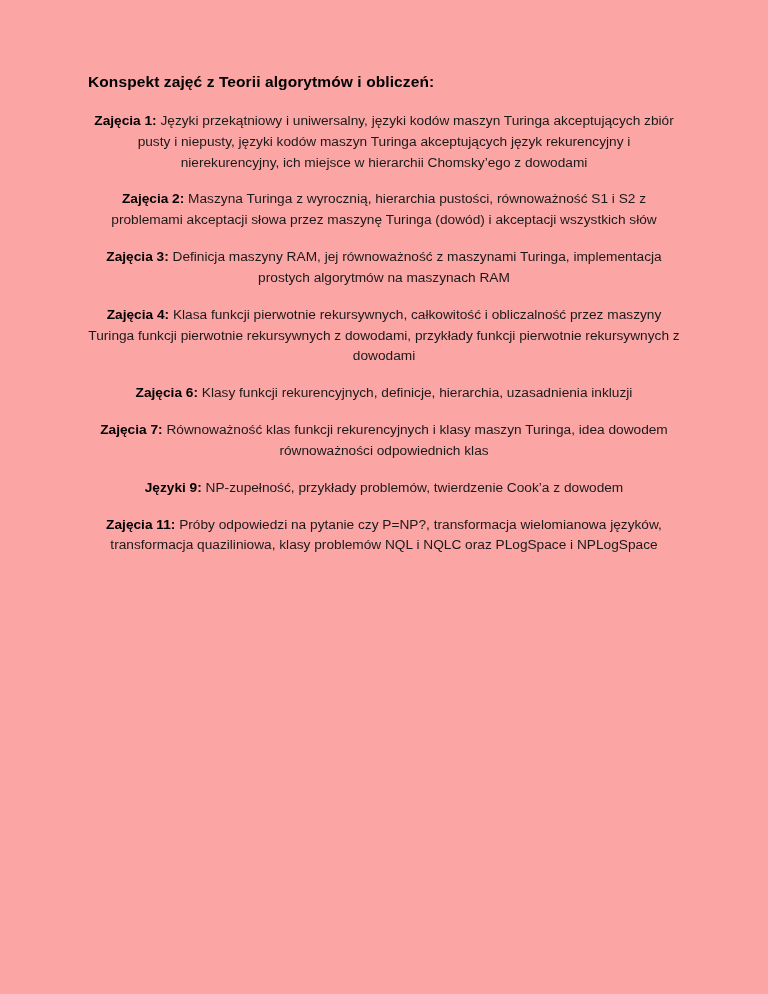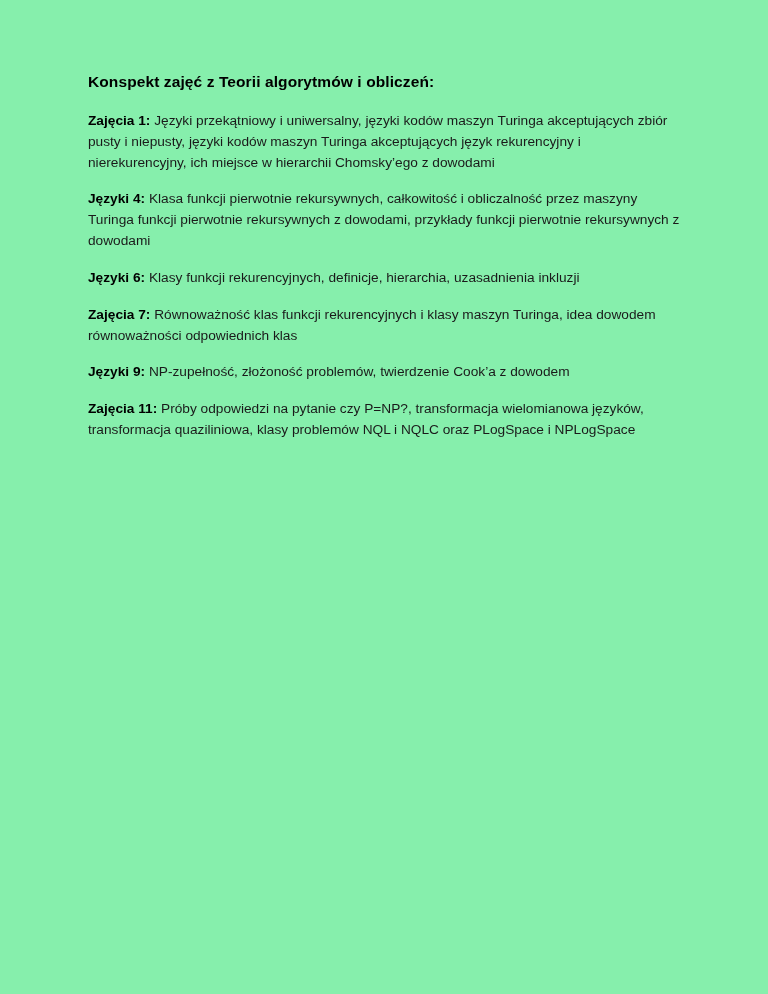--- a/index.html
+++ b/index.html
@@ -12,37 +12,37 @@
     height: 994px;
     font-family: "Liberation Sans", sans-serif;
     color: #1a1a1a;
     -webkit-font-smoothing: antialiased;
   }
   .page {
     box-sizing: border-box;
     width: 768px;
     height: 994px;
     padding: 72px 88px 40px 88px;
-    background: #86efac;
+    background: #fca5a5;
     position: relative;
   }
   .doc-title {
     font-size: 15.5px;
     font-weight: bold;
     line-height: 1.35;
     margin: 0 0 18px 0;
     letter-spacing: 0.1px;
     color: #000000;
   }
   .para {
     font-size: 13.7px;
     line-height: 1.52;
     margin: 0 0 16px 0;
     color: #1a1a1a;
-    text-align: left;
+    text-align: center;
   }
   .para:last-child {
     margin-bottom: 16px;
   }
   .lead {
     font-weight: bold;
     color: #000000;
   }
   .body-text {
     font-weight: normal;
@@ -52,38 +52,44 @@
 <body>
 
 <div class="page">
 
   <h1 class="doc-title">Konspekt zajęć z Teorii algorytmów i obliczeń:</h1>
 
   <p class="para">
     <span class="lead">Zajęcia 1:</span><span class="body-text"> Języki przekątniowy i uniwersalny, języki kodów maszyn Turinga akceptujących zbiór pusty i niepusty, języki kodów maszyn Turinga akceptujących język rekurencyjny i nierekurencyjny, ich miejsce w hierarchii Chomsky’ego z dowodami</span>
   </p>
 
-
+  <p class="para">
+    <span class="lead">Zajęcia 2:</span><span class="body-text"> Maszyna Turinga z wyrocznią, hierarchia pustości, równoważność S1 i S2 z problemami akceptacji słowa przez maszynę Turinga (dowód) i akceptacji wszystkich słów</span>
+  </p>
 
   <p class="para">
-    <span class="lead">Języki 4:</span><span class="body-text"> Klasa funkcji pierwotnie rekursywnych, całkowitość i obliczalność przez maszyny Turinga funkcji pierwotnie rekursywnych z dowodami, przykłady funkcji pierwotnie rekursywnych z dowodami</span>
+    <span class="lead">Zajęcia 3:</span><span class="body-text"> Definicja maszyny RAM, jej równoważność z maszynami Turinga, implementacja prostych algorytmów na maszynach RAM</span>
+  </p>
+
+  <p class="para">
+    <span class="lead">Zajęcia 4:</span><span class="body-text"> Klasa funkcji pierwotnie rekursywnych, całkowitość i obliczalność przez maszyny Turinga funkcji pierwotnie rekursywnych z dowodami, przykłady funkcji pierwotnie rekursywnych z dowodami</span>
   </p>
 
 
   <p class="para">
-    <span class="lead">Języki 6:</span><span class="body-text"> Klasy funkcji rekurencyjnych, definicje, hierarchia, uzasadnienia inkluzji</span>
+    <span class="lead">Zajęcia 6:</span><span class="body-text"> Klasy funkcji rekurencyjnych, definicje, hierarchia, uzasadnienia inkluzji</span>
   </p>
 
   <p class="para">
     <span class="lead">Zajęcia 7:</span><span class="body-text"> Równoważność klas funkcji rekurencyjnych i klasy maszyn Turinga, idea dowodem równoważności odpowiednich klas</span>
   </p>
 
 
   <p class="para">
-    <span class="lead">Języki 9:</span><span class="body-text"> NP-zupełność, złożoność problemów, twierdzenie Cook’a z dowodem</span>
+    <span class="lead">Języki 9:</span><span class="body-text"> NP-zupełność, przykłady problemów, twierdzenie Cook’a z dowodem</span>
   </p>
 
 
   <p class="para">
     <span class="lead">Zajęcia 11:</span><span class="body-text"> Próby odpowiedzi na pytanie czy P=NP?, transformacja wielomianowa języków, transformacja quaziliniowa, klasy problemów NQL i NQLC oraz PLogSpace i NPLogSpace</span>
   </p>
 
 </div>
 
 </body></html>

